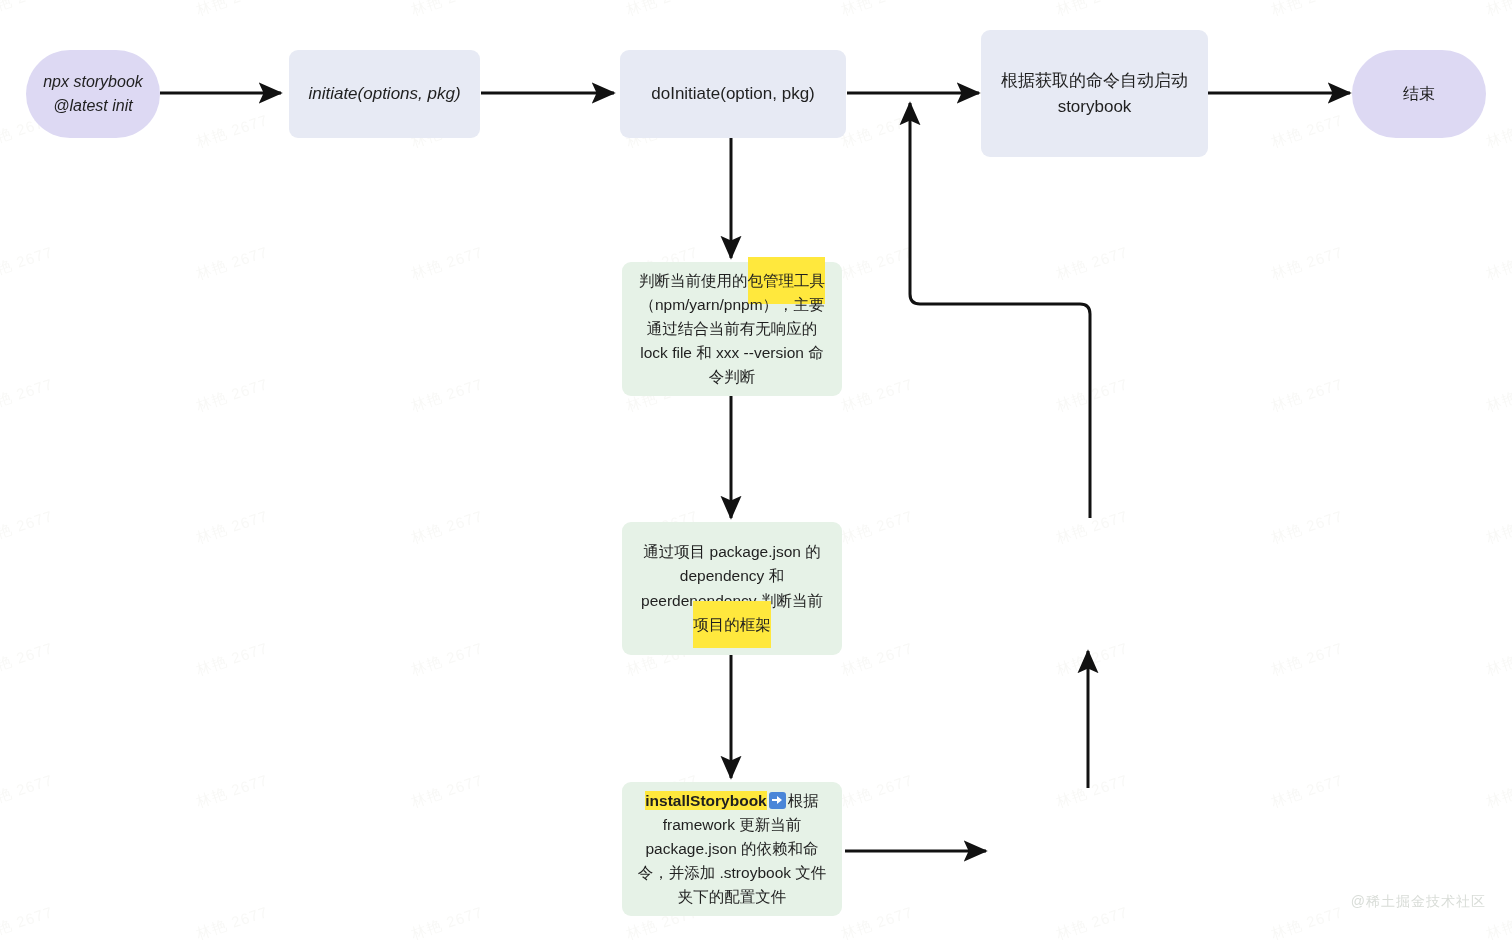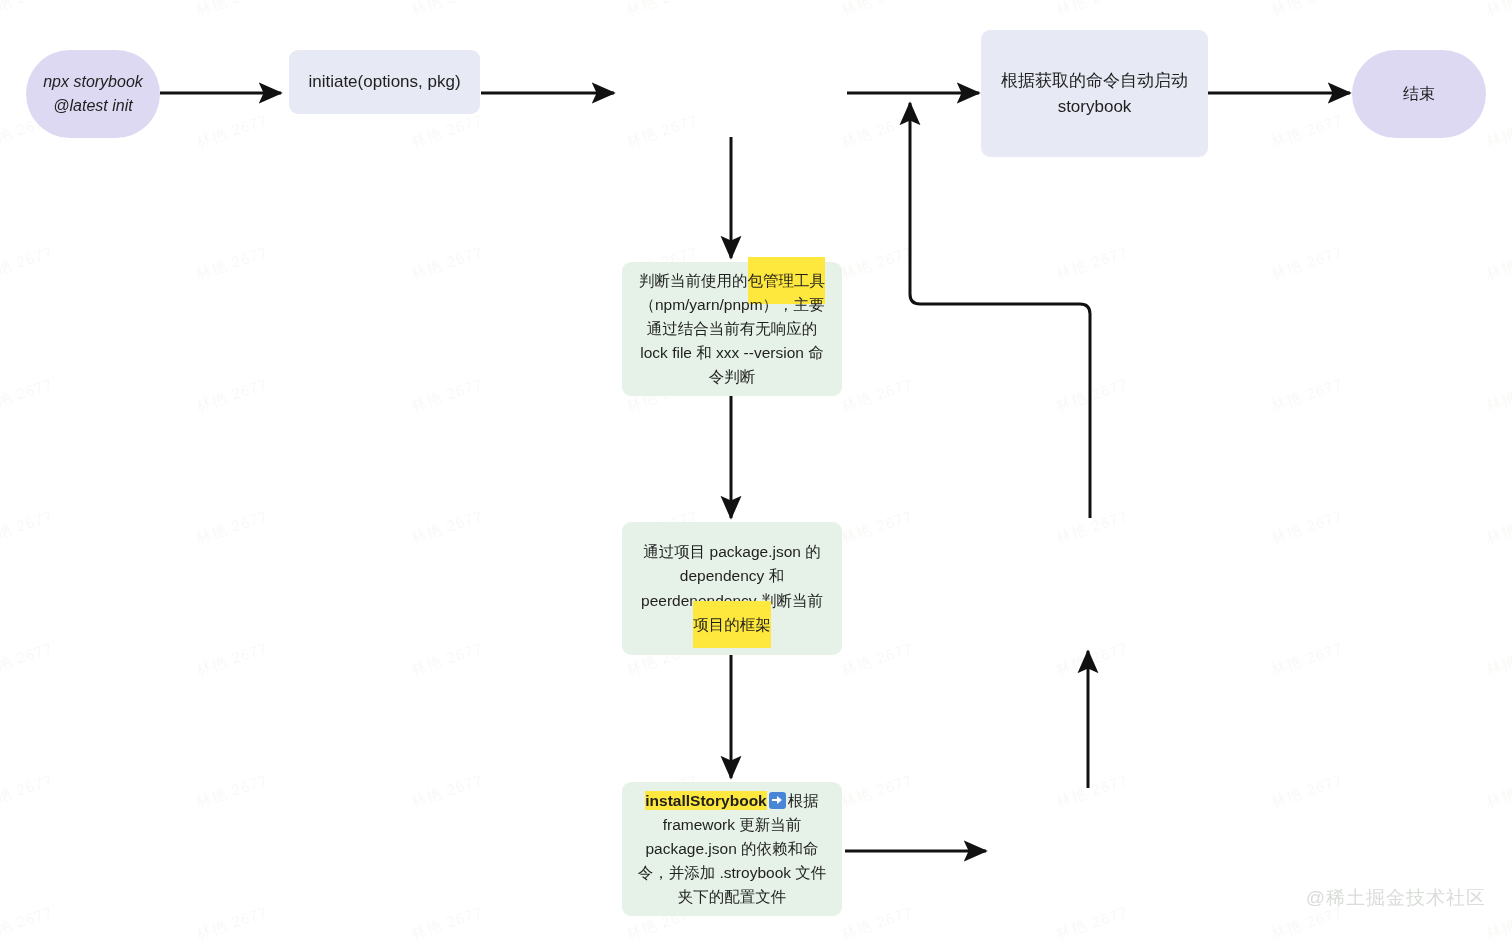--- a/index.html
+++ b/index.html
@@ -33,21 +33,21 @@
     color: rgba(120, 120, 90, 0.055);
     font-family: "Liberation Sans", sans-serif;
     transform: rotate(-18deg);
     white-space: nowrap;
     letter-spacing: 1px;
   }
   #corner-watermark {
     position: absolute;
     right: 26px;
     bottom: 30px;
-    font-size: 19px;
+    font-size: 14px;
     color: #d9ddd8;
     z-index: 20;
     letter-spacing: 1px;
     white-space: nowrap;
   }
 
   
   .node {
     position: absolute;
     box-sizing: border-box;
@@ -232,24 +232,27 @@
     </g>
   </svg>
 
   <div class="node terminal" style="left:26px; top:50px; width:134px; height:88px;font-style:italic;">
     <span class="node-text">
       <span>npx storybook</span><br>
       <span>@latest init</span>
     </span>
   </div>
 
-  <div class="node process" style="left:289px; top:50px; width:191px; height:64px;">
+  <div class="node process" style="left:289px; top:50px; width:191px; height:88px;font-style:italic;">
     <span class="node-text">initiate(options, pkg)</span>
   </div>
 
+  <div class="node process" style="left:620px; top:50px; width:226px; height:88px;">
+    <span class="node-text">doInitiate(option, pkg)</span>
+  </div>
 
   <div class="node terminal" style="left:1352px; top:50px; width:134px; height:88px;">
     <span class="node-text">结束</span>
   </div>
 
   <div class="node process" style="left:981px; top:30px; width:227px; height:127px;">
     <span class="node-text">
       <span>根据获取的命令自动启动</span><br>
       <span>storybook</span>
     </span>

